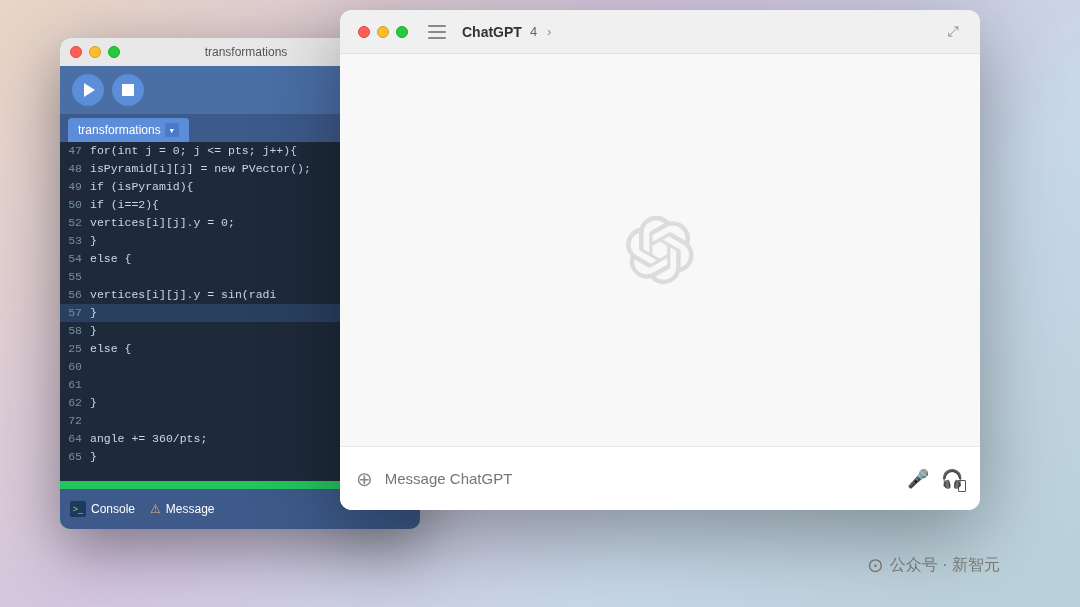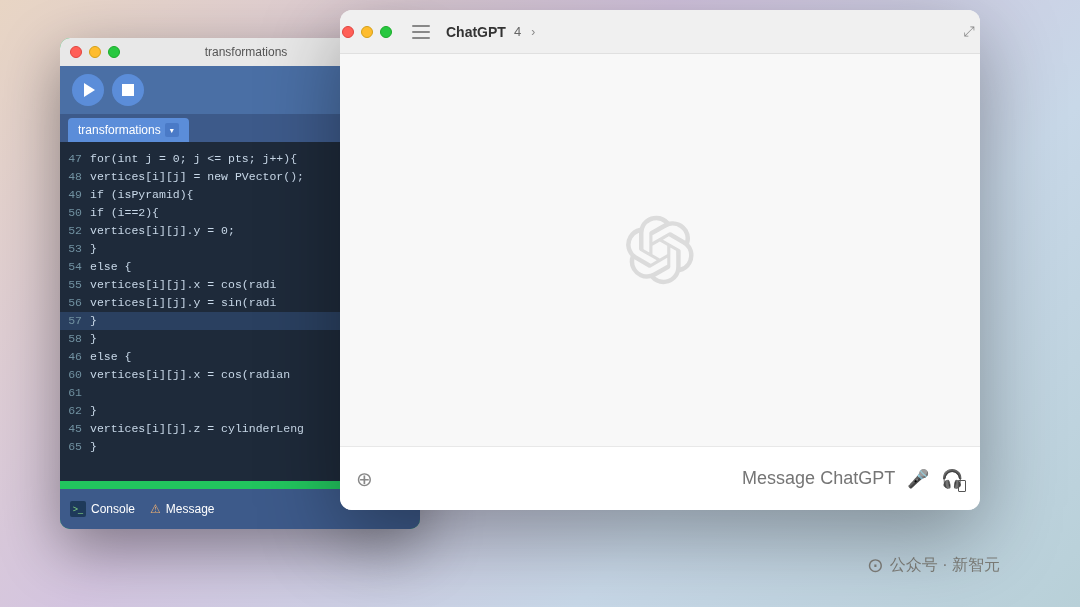--- a/index.html
+++ b/index.html
@@ -130,21 +130,21 @@
     }
 
     .code-area {
       background: #1e2a3a;
       flex: 1;
       overflow: hidden;
       height: calc(100% - 28px - 52px - 32px - 40px);
     }
 
     .code-content {
-      padding: 8px 0;
+      padding: 0 0;
     }
 
     .code-line {
       display: flex;
       font-family: 'Monaco', 'Menlo', 'Courier New', monospace;
       font-size: 11.5px;
       line-height: 18px;
       min-height: 18px;
     }
 
@@ -226,21 +226,21 @@
       overflow: hidden;
       display: flex;
       flex-direction: column;
     }
 
     .chatgpt-titlebar {
       background: #f0f0f0;
       height: 44px;
       display: flex;
       align-items: center;
-      padding: 0 2px;
+      padding: 0 18px;
       gap: 8px;
       border-bottom: 1px solid #e0e0e0;
     }
 
     .chatgpt-traffic-lights {
       display: flex;
       gap: 7px;
     }
 
     .sidebar-icon {
@@ -317,25 +317,24 @@
     .input-attachment {
       color: #888;
       font-size: 20px;
       cursor: pointer;
     }
 
     .input-field {
       flex: 1;
       border: none;
       outline: none;
-      font-size: 18px;
+      font-size: 15px;
       color: #bbb;
       background: transparent;
       cursor: text;
-      text-align: right;
     }
 
     .input-mic {
       color: #888;
       font-size: 18px;
       cursor: pointer;
     }
 
     .input-headphones {
       color: #888;
@@ -396,21 +395,21 @@
   </div>
 
   <div class="code-area">
     <div class="code-content" id="code-lines-container">
     <div class="code-line">
           <span class="line-num">47</span>
           <span class="line-code">  for(int j = 0; j &lt;= pts; j++){</span>
         </div>
         <div class="code-line">
           <span class="line-num">48</span>
-          <span class="line-code">    vertices[i][j] = new PVector();</span>
+          <span class="line-code">    isPyramid[i][j] = new PVector();</span>
         </div>
         <div class="code-line">
           <span class="line-num">49</span>
           <span class="line-code">    if (isPyramid){</span>
         </div>
         <div class="code-line">
           <span class="line-num">50</span>
           <span class="line-code">      if (i==2){</span>
         </div>
         <div class="code-line">
@@ -420,52 +419,53 @@
         <div class="code-line">
           <span class="line-num">53</span>
           <span class="line-code">      }</span>
         </div>
         <div class="code-line">
           <span class="line-num">54</span>
           <span class="line-code">      else {</span>
         </div>
         <div class="code-line">
           <span class="line-num">55</span>
-          <span class="line-code">        vertices[i][j].x = cos(radi</span>
         </div>
         <div class="code-line">
           <span class="line-num">56</span>
           <span class="line-code">        vertices[i][j].y = sin(radi</span>
         </div>
         <div class="code-line line-highlighted">
           <span class="line-num">57</span>
           <span class="line-code">      }</span>
         </div>
         <div class="code-line">
           <span class="line-num">58</span>
           <span class="line-code">    }</span>
         </div>
         <div class="code-line">
-          <span class="line-num">46</span>
+          <span class="line-num">25</span>
           <span class="line-code">    else {</span>
         </div>
         <div class="code-line">
           <span class="line-num">60</span>
-          <span class="line-code">      vertices[i][j].x = cos(radian</span>
         </div>
         <div class="code-line">
           <span class="line-num">61</span>
         </div>
         <div class="code-line">
           <span class="line-num">62</span>
           <span class="line-code">    }</span>
         </div>
         <div class="code-line">
-          <span class="line-num">45</span>
-          <span class="line-code">    vertices[i][j].z = cylinderLeng</span>
+          <span class="line-num">72</span>
+        </div>
+        <div class="code-line">
+          <span class="line-num">64</span>
+          <span class="line-code">    angle += 360/pts;</span>
         </div>
         <div class="code-line">
           <span class="line-num">65</span>
           <span class="line-code">  }</span>
         </div>
       </div>
   </div>
 
   <div class="processing-statusbar">
     <div class="status-console">

